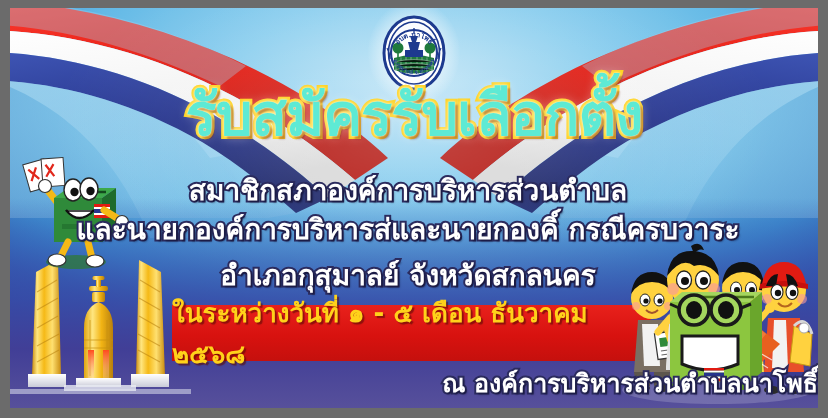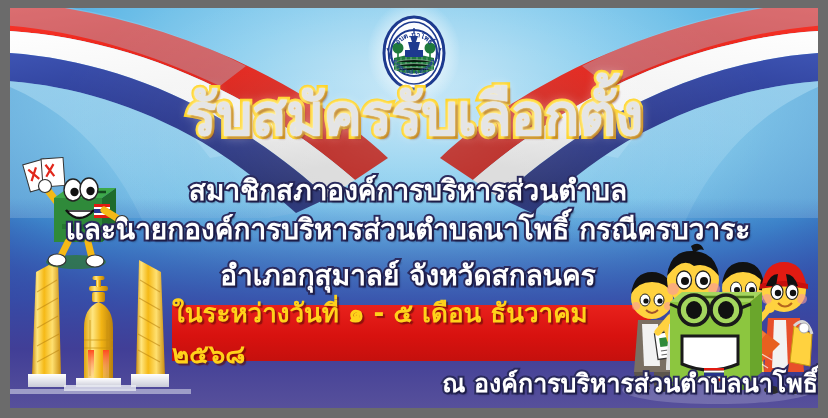--- a/index.html
+++ b/index.html
@@ -64,21 +64,21 @@
   
   .title-row{
     position:absolute;left:0;right:0;top:78px;
     text-align:center;
     line-height:1;
   }
   .title{
     display:inline-block;
     font-size:58px;
     font-weight:bold;
-    color:#e5e5e5;
+    color:#5eead4;
     letter-spacing:-1px;
     -webkit-text-stroke:6px #ffd21a;
     paint-order:stroke fill;
     text-shadow:
       0 0 1px #fff8cc,
       0 0 3px #fff5bb,
       3px 3px 2px rgba(120,30,10,0.45),
       0 0 12px rgba(255,255,255,0.55);
   }
 
@@ -362,21 +362,21 @@
       <ellipse cx="79" cy="115" rx="9" ry="6" fill="#fff" stroke="#333" stroke-width="1.2"></ellipse>
 
       <rect x="46" y="78" width="32" height="5" fill="#1f6b2c" opacity=".6"></rect>
     </svg>
 
     <div class="title-row">
       <span class="title">รับสมัครรับเลือกตั้ง</span>
     </div>
 
     <div class="sub sub1">สมาชิกสภาองค์การบริหารส่วนตำบล</div>
-    <div class="sub sub2">และนายกองค์การบริหารส่วนตำบลนาโพธิ์ กรณีครบวาระ</div>
+    <div class="sub sub2">และนายกองค์การบริหารส่และนายกองคิ์ กรณีครบวาระ</div>
     <div class="sub sub3">อำเภอกุสุมาลย์  จังหวัดสกลนคร</div>
 
     <div class="banner">
       <div class="banner-shape"></div>
       <div class="banner-text">ในระหว่างวันที่ ๑ - ๕ เดือน ธันวาคม ๒๕๖๘</div>
     </div>
 
     <svg class="art crowd" viewBox="0 0 212 168">
       <ellipse cx="110" cy="150" rx="96" ry="14" fill="#ffffff" opacity=".18"></ellipse>
 

